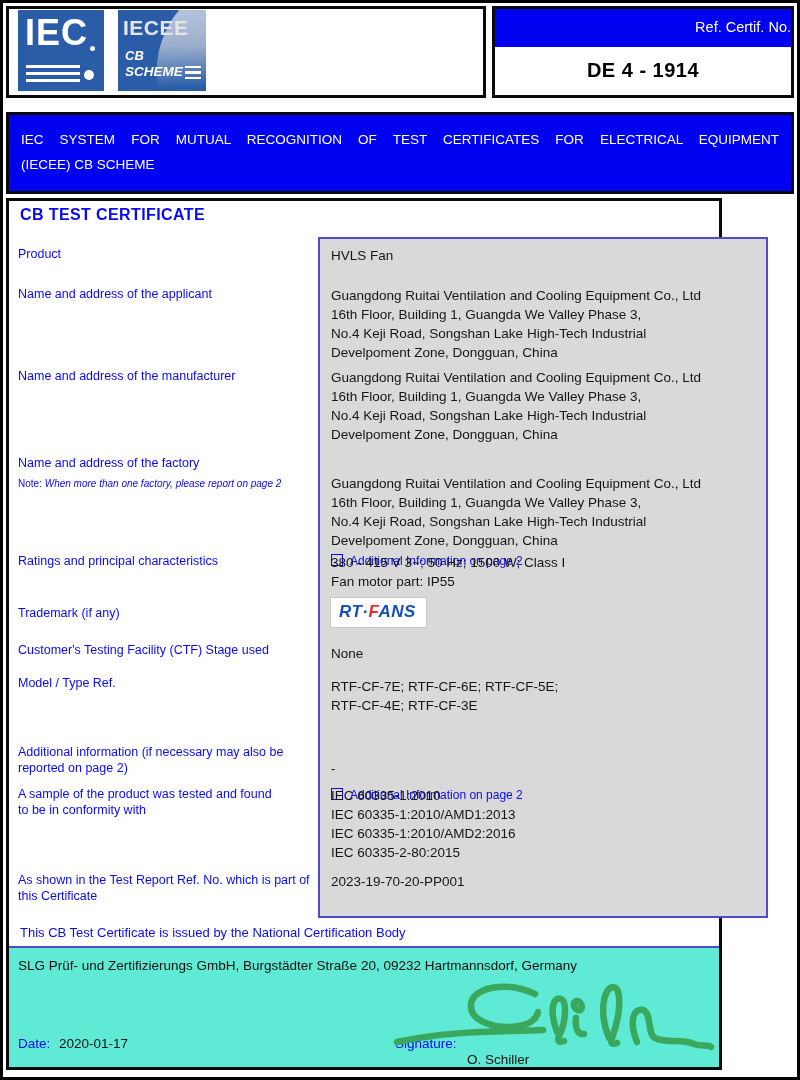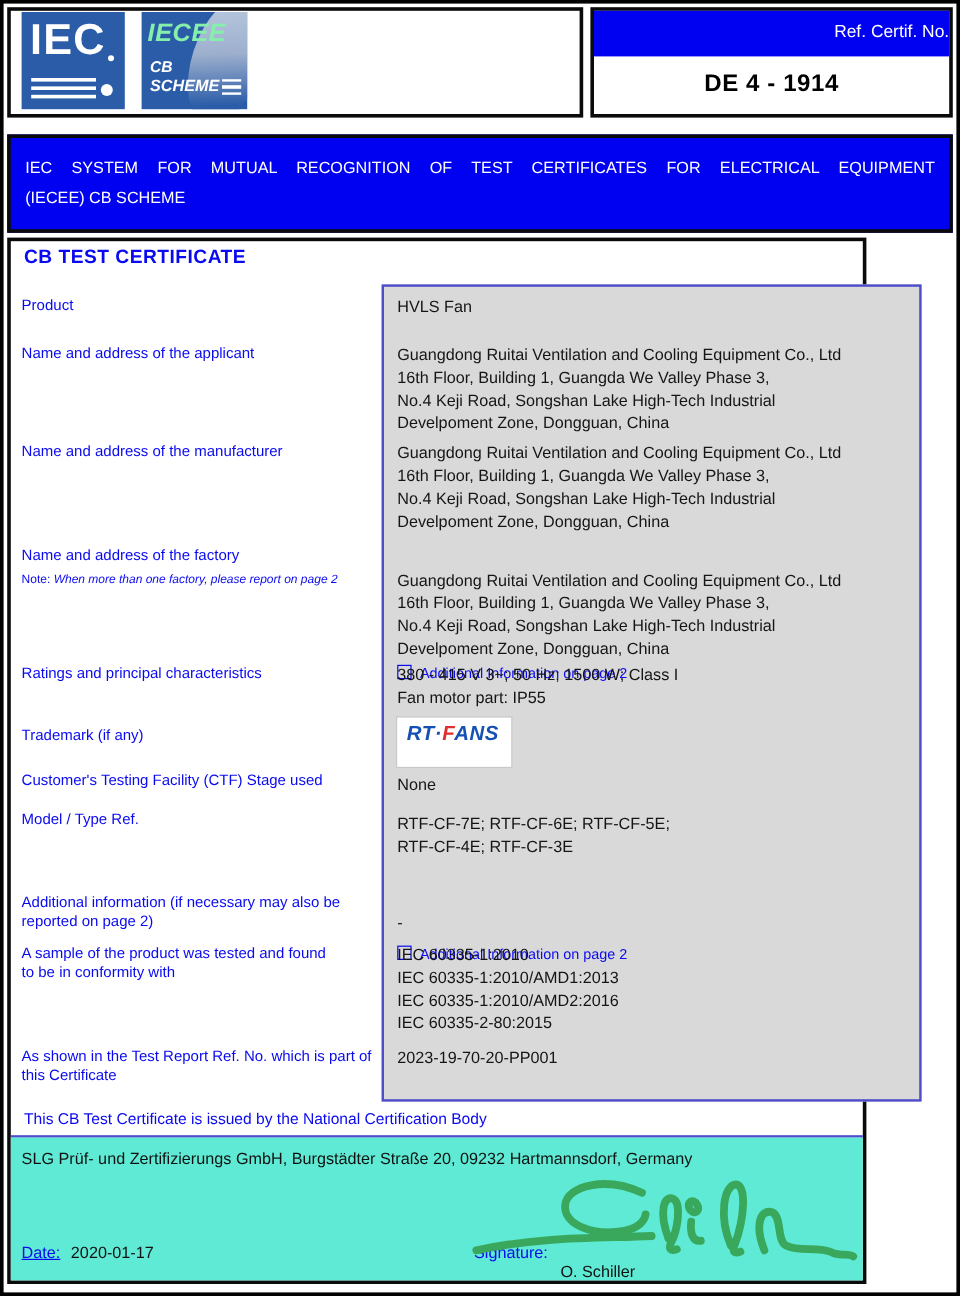--- a/index.html
+++ b/index.html
@@ -20,22 +20,22 @@
   .iec-word{position:absolute;left:7px;top:2px;color:#fff;font-size:36px;font-weight:bold;letter-spacing:1px;}
   .iec-period{position:absolute;left:72px;top:36px;width:5px;height:5px;background:#fff;border-radius:50%;}
   .iec-lines span{display:block;width:54px;height:3px;background:#fff;margin-top:4px;}
   .iec-lines{position:absolute;left:8px;bottom:9px;}
   .iec-dot{position:absolute;right:10px;bottom:11px;width:10px;height:10px;background:#fff;border-radius:50%;}
 
   .iecee-logo{left:109px;top:1px;width:88px;height:81px;background:#2a5ca8;overflow:hidden;}
   .iecee-swoosh{position:absolute;left:42px;top:-14px;width:58px;height:110px;border-radius:50%;
                 background:linear-gradient(160deg,#e8ecf4 0%,#b9c4d6 45%,#2a5ca8 80%);opacity:.8;
                 transform:rotate(18deg);}
-  .iecee-word{position:absolute;left:5px;top:6px;color:#86efac;font-size:21px;font-weight:bold;
-              font-style:italic;letter-spacing:.5px;}
+  .iecee-word{position:absolute;left:5px;top:6px;color:#e5e5e5;font-size:21px;font-weight:bold;
+              letter-spacing:.5px;}
   .iecee-cb{position:absolute;left:7px;top:38px;color:#fff;font-size:13px;font-weight:bold;font-style:italic;}
   .iecee-scheme{position:absolute;left:7px;top:54px;color:#fff;font-size:13.5px;font-weight:bold;font-style:italic;}
   .iecee-lines{position:absolute;right:5px;bottom:12px;}
   .iecee-lines span{display:block;width:16px;height:2.5px;background:#fff;margin-top:3px;}
 
   
   .banner{left:6px;top:112px;width:788px;height:82px;border:3px solid #0a0a0a;background:#0101f2;
           color:#fff;padding:15px 12px;}
   .banner-l1{font-size:13.5px;line-height:20px;text-align:justify;text-align-last:justify;}
   .banner-l2{font-size:13.5px;line-height:20px;margin-top:5px;}
@@ -44,30 +44,30 @@
   .main{left:6px;top:198px;width:716px;height:872px;border:3px solid #0a0a0a;background:#fff;}
   .title{left:11px;top:5px;color:#0a0af0;font-size:16px;font-weight:bold;letter-spacing:.4px;}
   .graybox{left:309px;top:36px;width:450px;height:681px;background:#d9d9d9;border:2px solid #4d4dcc;}
   .lbl{left:9px;width:298px;color:#0a0af0;font-size:12.5px;line-height:16px;white-space:pre-line;}
   .val{left:322px;width:424px;color:#151515;font-size:13.5px;line-height:19px;white-space:pre-line;}
   .note{left:9px;width:300px;color:#0a0af0;font-size:10px;}
   .note i{font-style:italic;}
   .cbox-row{color:#0a0af0;font-size:12px;line-height:16px;margin-top:3px;white-space:normal;}
   .cbox{display:inline-block;width:10px;height:10px;border:1.5px solid #0a0af0;margin-right:7px;
         vertical-align:-1px;background:transparent;}
-  .tm{left:322px;top:397px;background:#fff;padding:4px 10px 17px 8px;font-size:17px;font-weight:bold;
+  .tm{left:322px;top:397px;background:#fff;padding:4px 10px 5px 8px;font-size:17px;font-weight:bold;
       font-style:italic;letter-spacing:.5px;box-shadow:0 0 0 1px #c9c9c9;}
   .tm .b{color:#1550b4;} .tm .r{color:#e03030;}
 
   .issued{left:11px;top:724px;color:#0a0af0;font-size:13px;}
   .divider{left:0;top:745px;right:0;height:2px;background:#4d4dcc;}
   .footer{left:0;top:747px;right:0;bottom:0;background:#5eead4;}
   .ncb{position:absolute;left:9px;top:10px;color:#111;font-size:13.5px;}
   .date-row{position:absolute;left:9px;top:88px;font-size:13.5px;}
-  .date-lbl{color:#0a0af0;text-decoration:underline;} .date-val{color:#111;margin-left:5px;}
+  .date-lbl{color:#0a0af0;} .date-val{color:#111;margin-left:5px;}
   .sig-lbl{position:absolute;left:386px;top:88px;color:#0a0af0;font-size:13.5px;}
   .signer{position:absolute;left:458px;top:104px;color:#111;font-size:13.5px;}
   .sig-svg{position:absolute;right:4px;bottom:1px;width:330px;height:86px;}
 </style>
 </head>
 <body>
 
 <div class="page"></div>
 
 <div class="abs hdr-left">

